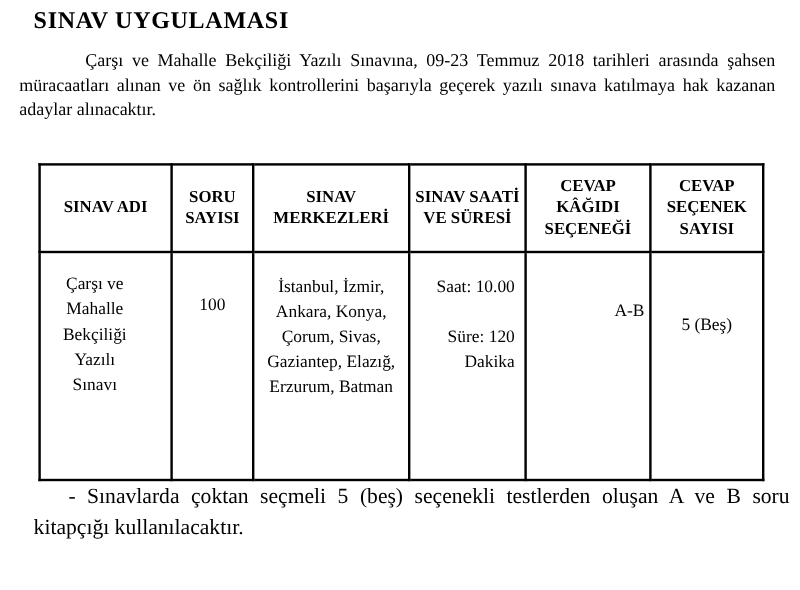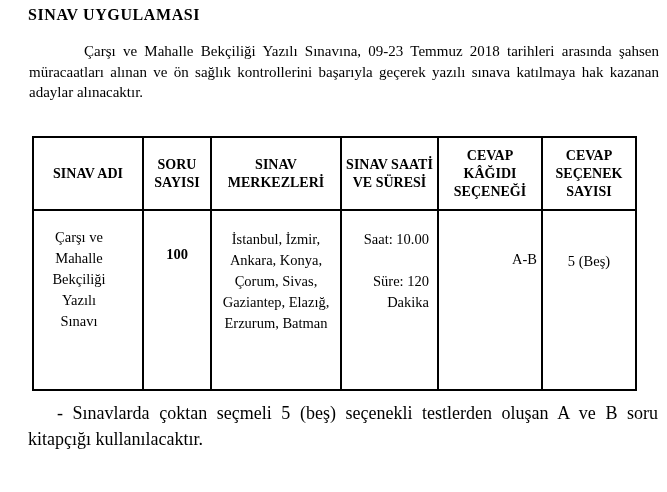--- a/index.html
+++ b/index.html
@@ -19,27 +19,27 @@
     position: relative;
     width: 667px;
     height: 492px;
     background: #ffffff;
   }
   .title {
     position: absolute;
     left: 28px;
     top: 6px;
     margin: 0;
-    font-size: 16px;
+    font-size: 20px;
     font-weight: bold;
     letter-spacing: 0.6px;
   }
   .intro {
     position: absolute;
-    left: 29px;
+    left: 16px;
     top: 41px;
     width: 630px;
     margin: 0;
     font-size: 15px;
     line-height: 20.5px;
     text-align: justify;
     text-indent: 55px;
   }
   .exam-table {
     position: absolute;
@@ -63,25 +63,25 @@
     vertical-align: middle;
     padding: 0 2px;
   }
   .exam-table td {
     height: 138px;
     font-size: 14.5px;
     line-height: 21px;
     vertical-align: top;
   }
   td.cell-exam-name     { padding: 16px 30px 0 12px; }
-  td.cell-question-count{ padding: 33px 4px 0 4px; font-weight: bold; }
+  td.cell-question-count{ padding: 33px 4px 0 4px; }
   td.cell-exam-centers  { padding: 18px 8px 0 8px; }
   td.cell-exam-time     { padding: 18px 8px 0 8px; text-align: right; }
   td.cell-answer-sheet  { padding: 38px 4px 0 4px; text-align: right; }
-  td.cell-choice-count  { padding: 40px 4px 0 4px; }
+  td.cell-choice-count  { padding: 50px 4px 0 4px; }
   .time-line { display: block; }
   .time-line.gap { margin-top: 21px; }
   .note {
     position: absolute;
     left: 28px;
     top: 400px;
     width: 630px;
     margin: 0;
     font-size: 18px;
     line-height: 26px;

